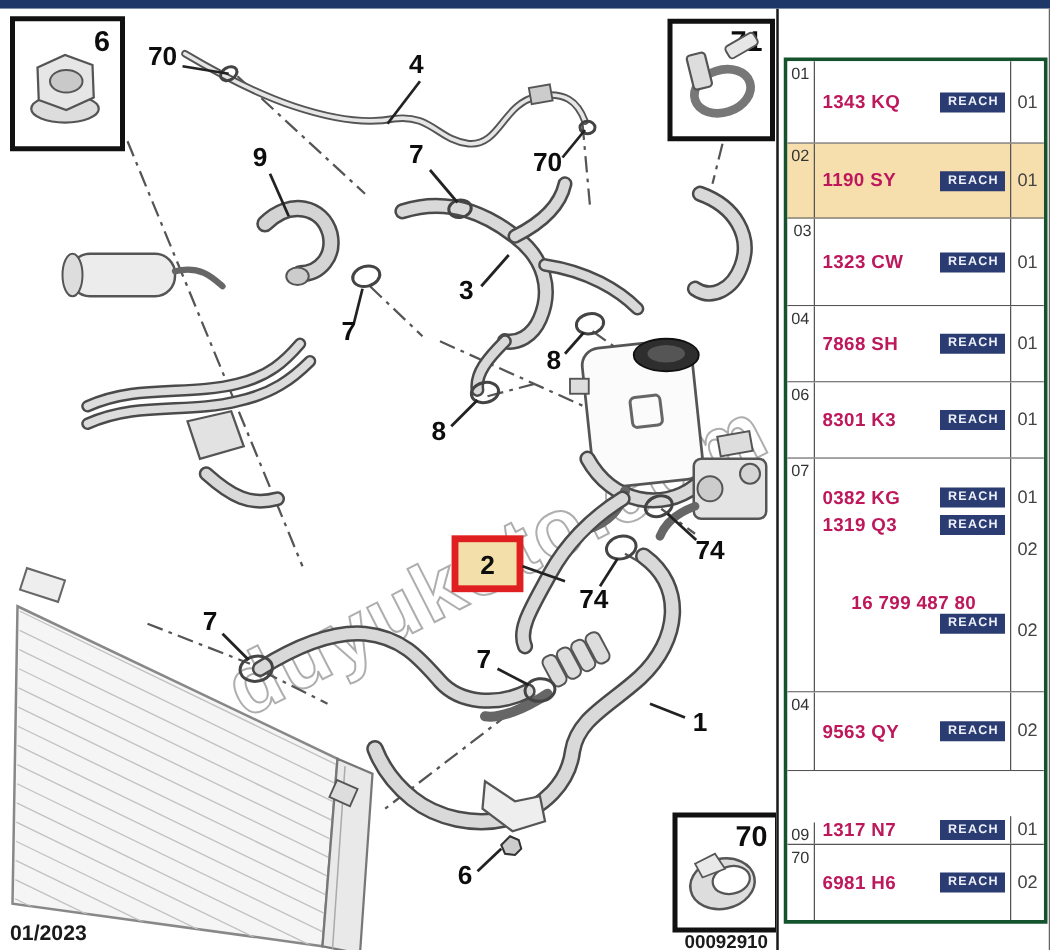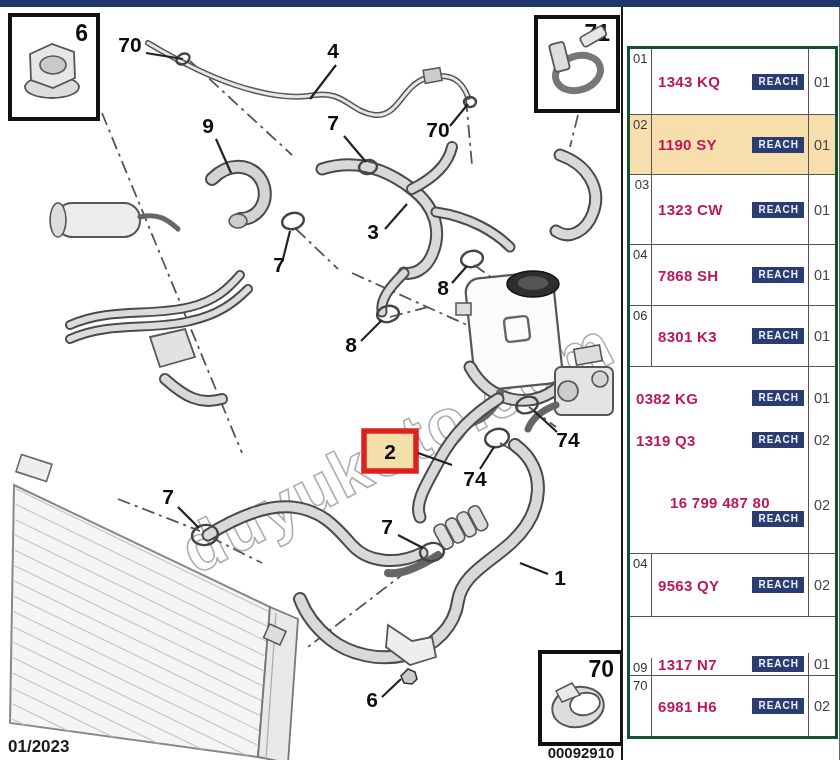--- a/index.html
+++ b/index.html
@@ -349,26 +349,27 @@
             <div class="part-line">
               <span class="part-number">8301 K3</span>
               <span class="reach-badge">REACH</span>
             </div>
           </div>
           <div class="pqty single">
             <div class="qty-line">01</div>
           </div>
         </div>
         <div class="prow" style="height: 187px;">
+          <div class="pref">07</div>
           <div class="pmain">
             <div class="part-line" style="margin-top: 20px; justify-content: center;">
               <span class="part-number">0382 KG</span>
               <span class="reach-badge">REACH</span>
             </div>
-            <div class="part-line" style="margin-top: 20px;">
+            <div class="part-line" style="">
               <span class="part-number">1319 Q3</span>
               <span class="reach-badge">REACH</span>
             </div>
             <div class="part-line" style="margin-top: 43px; flex-direction: column;">
               <span class="part-number">16 799 487 80</span>
               <span class="reach-badge">REACH</span>
             </div>
           </div>
           <div class="pqty">
             <div class="qty-line" style="margin-top: 20px;">01</div>

